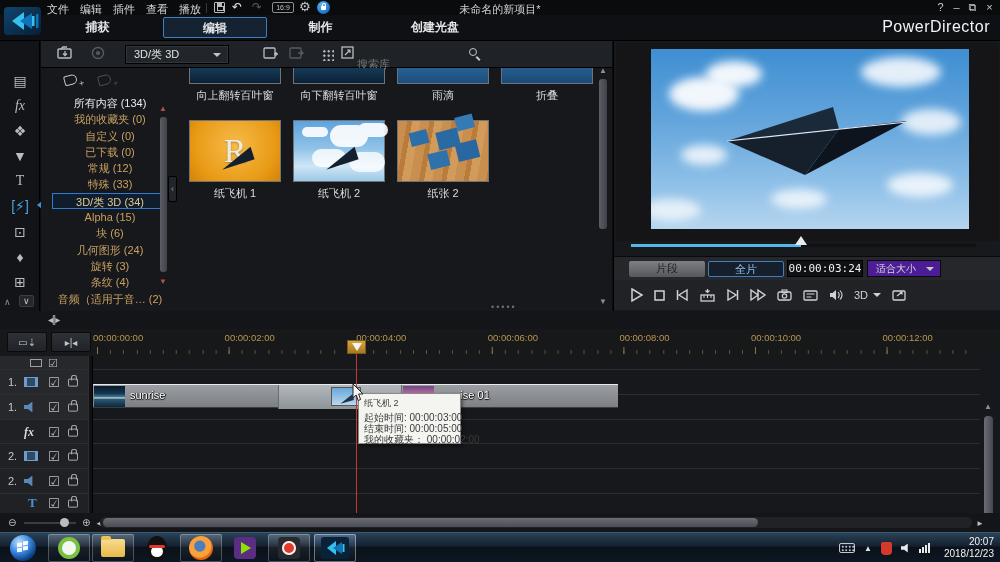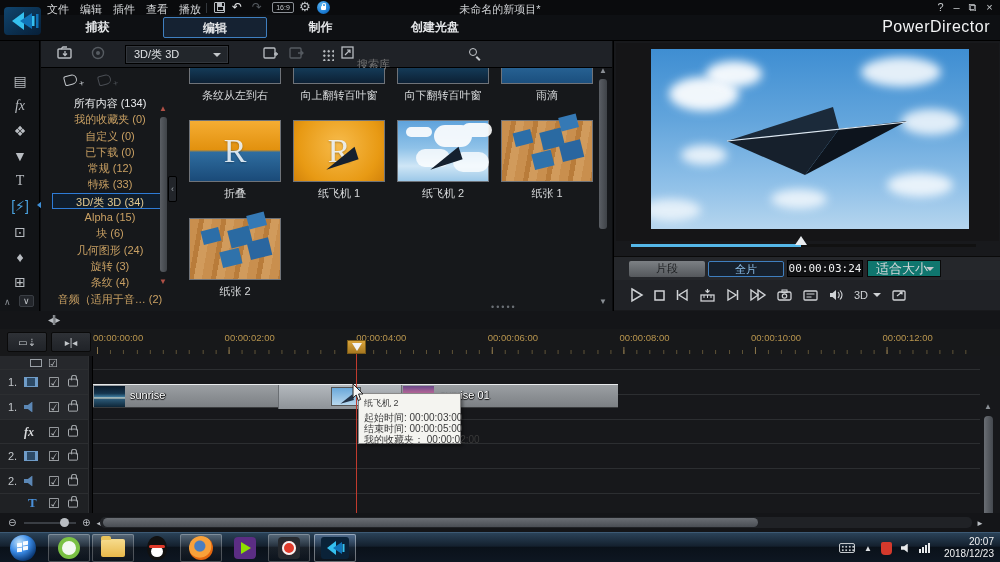--- a/index.html
+++ b/index.html
@@ -102,21 +102,21 @@
   .cloud { position:absolute; background:#fff; border-radius:50%; filter:blur(5px); opacity:.92; }
   #plane { position:absolute; left:70px; top:48px; }
   #seek { position:absolute; left:17px; top:203px; width:345px; height:3px; background:#111; }
   #seek .prog { position:absolute; left:0; top:0; height:3px; background:#55b7e8; }
   #seek .handle { position:absolute; top:-8px; width:0; height:0; border-left:6px solid transparent; border-right:6px solid transparent; border-bottom:9px solid #e9ecef; }
   #pv-ctrl { position:absolute; left:0; top:215px; width:387px; height:24px; background:#25272b; border-top:1px solid #0a0a0a; }
   .pv-btn { position:absolute; top:4px; height:16px; line-height:15px; text-align:center; font-size:11px; border-radius:2px; }
   #btn-clip { left:15px; width:76px; background:linear-gradient(180deg,#7c8084,#55585c); color:#1d1f21; }
   #btn-movie { left:94px; width:76px; background:#16202c; border:1px solid #3f7fbf; color:#8fc0ea; }
   #timecode { position:absolute; left:173px; top:3px; width:76px; height:17px; background:#101113; border:1px solid #000; color:#f2f3f4; font-family:"DejaVu Sans Mono","Liberation Mono",monospace; font-size:11px; text-align:center; line-height:16px; }
-  #fit-dd { position:absolute; left:253px; top:3px; width:74px; height:17px; background:#0f766e; border:1px solid #0a0a0a; color:#d6d8da; font-size:13px; line-height:16px; padding-left:8px; }
+  #fit-dd { position:absolute; left:253px; top:3px; width:74px; height:17px; background:#4c1d95; border:1px solid #0a0a0a; color:#d6d8da; font-size:10px; line-height:16px; padding-left:8px; }
   #fit-dd .dd-arrow { position:absolute; right:6px; top:6px; }
   #pv-transport { position:absolute; left:0; top:239px; width:387px; height:30px; background:#202226; display:flex; align-items:center; gap:11px; padding-left:16px; }
   .tr-ico { color:#cfd2d5; flex:none; display:flex; align-items:center; }
   .tr-ico svg { display:block; }
   #threed-label { font-size:11px; color:#cfd2d5; }
 
   
   #timeline { position:absolute; left:0; top:311px; width:1000px; height:221px; background:#17181b; }
   #tl-splitter { position:absolute; left:0; top:0; width:1000px; height:18px; background:#141518; }
   #split-handle { position:absolute; left:48px; top:3px; color:#b9bdc2; font-size:10px; letter-spacing:-1px; }
@@ -335,26 +335,20 @@
           <div class="sc-thumb"></div>
           <span class="red-arrow" style="top:168px">▼</span>
         </div>
       </div>
       <div id="collapse-btn">‹</div>
 
       <div id="thumbwrap">
         <div id="thumbgrid">
 
 
-            <div class="thumbcell">
-              <div class="thumb t-cut">
-                <span class="thumb-glyph"></span>
-              </div>
-              <div class="thumb-label">条纹从左到右</div>
-            </div>
 
             <div class="thumbcell">
               <div class="thumb t-cut">
                 <span class="thumb-glyph"></span>
               </div>
               <div class="thumb-label">向上翻转百叶窗</div>
             </div>
 
             <div class="thumbcell">
               <div class="thumb t-cut">
@@ -384,26 +378,20 @@
               <div class="thumb-label">纸飞机 1</div>
             </div>
 
             <div class="thumbcell">
               <div class="thumb t-plane2">
                 <span class="thumb-glyph"></span>
               </div>
               <div class="thumb-label">纸飞机 2</div>
             </div>
 
-            <div class="thumbcell">
-              <div class="thumb t-paper">
-                <span class="thumb-glyph"></span>
-              </div>
-              <div class="thumb-label">纸张 1</div>
-            </div>
 
             <div class="thumbcell">
               <div class="thumb t-paper">
                 <span class="thumb-glyph"></span>
               </div>
               <div class="thumb-label">纸张 2</div>
             </div>
           </div>
       </div>
       <div id="libscroll">

